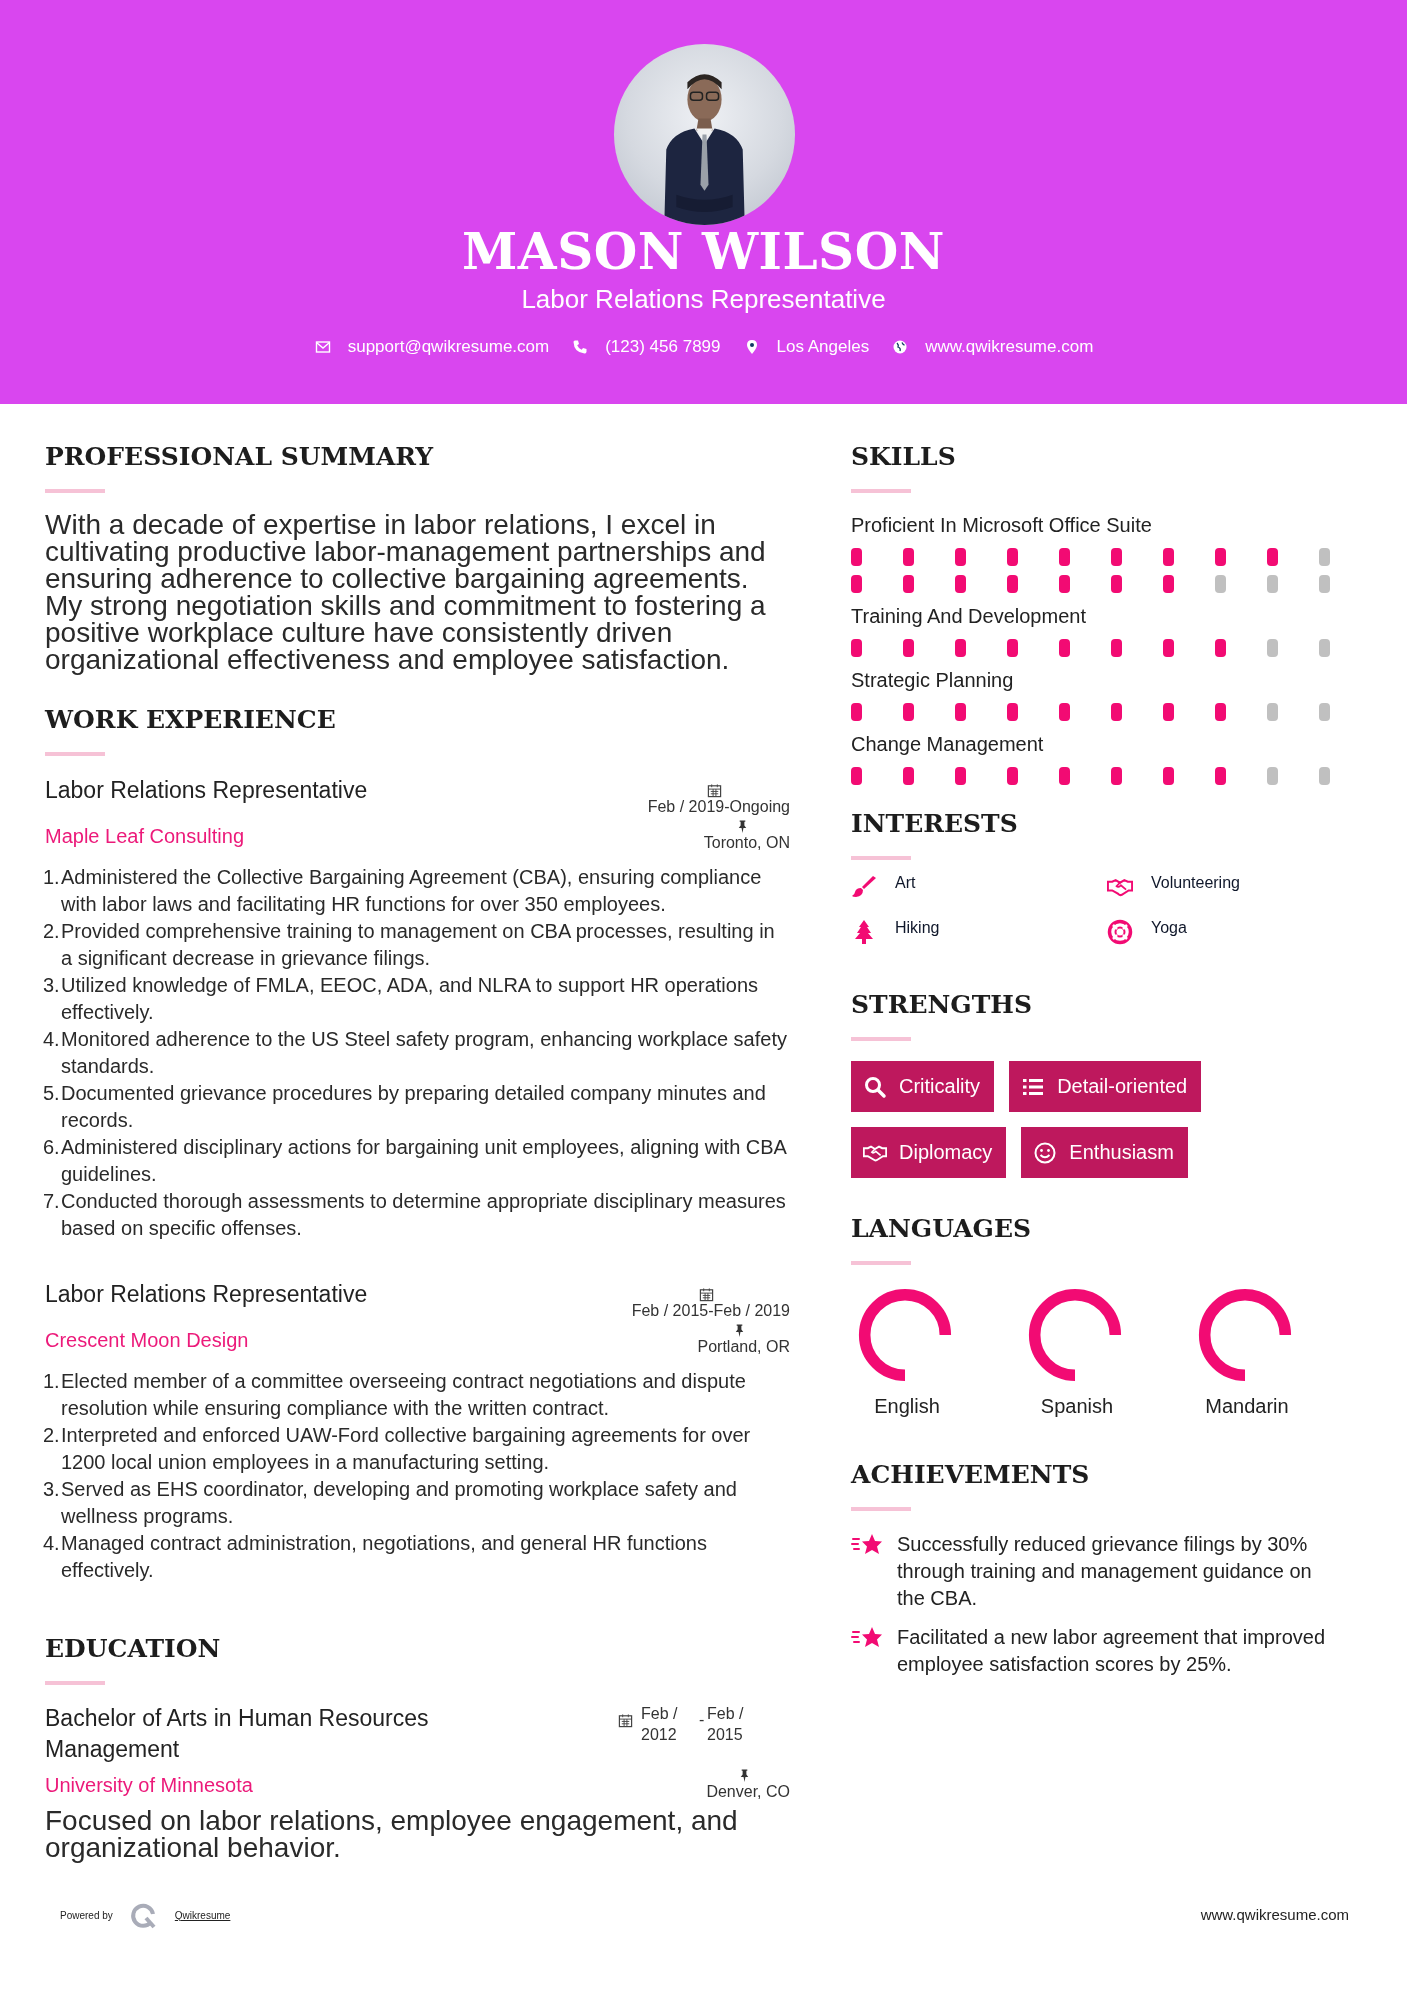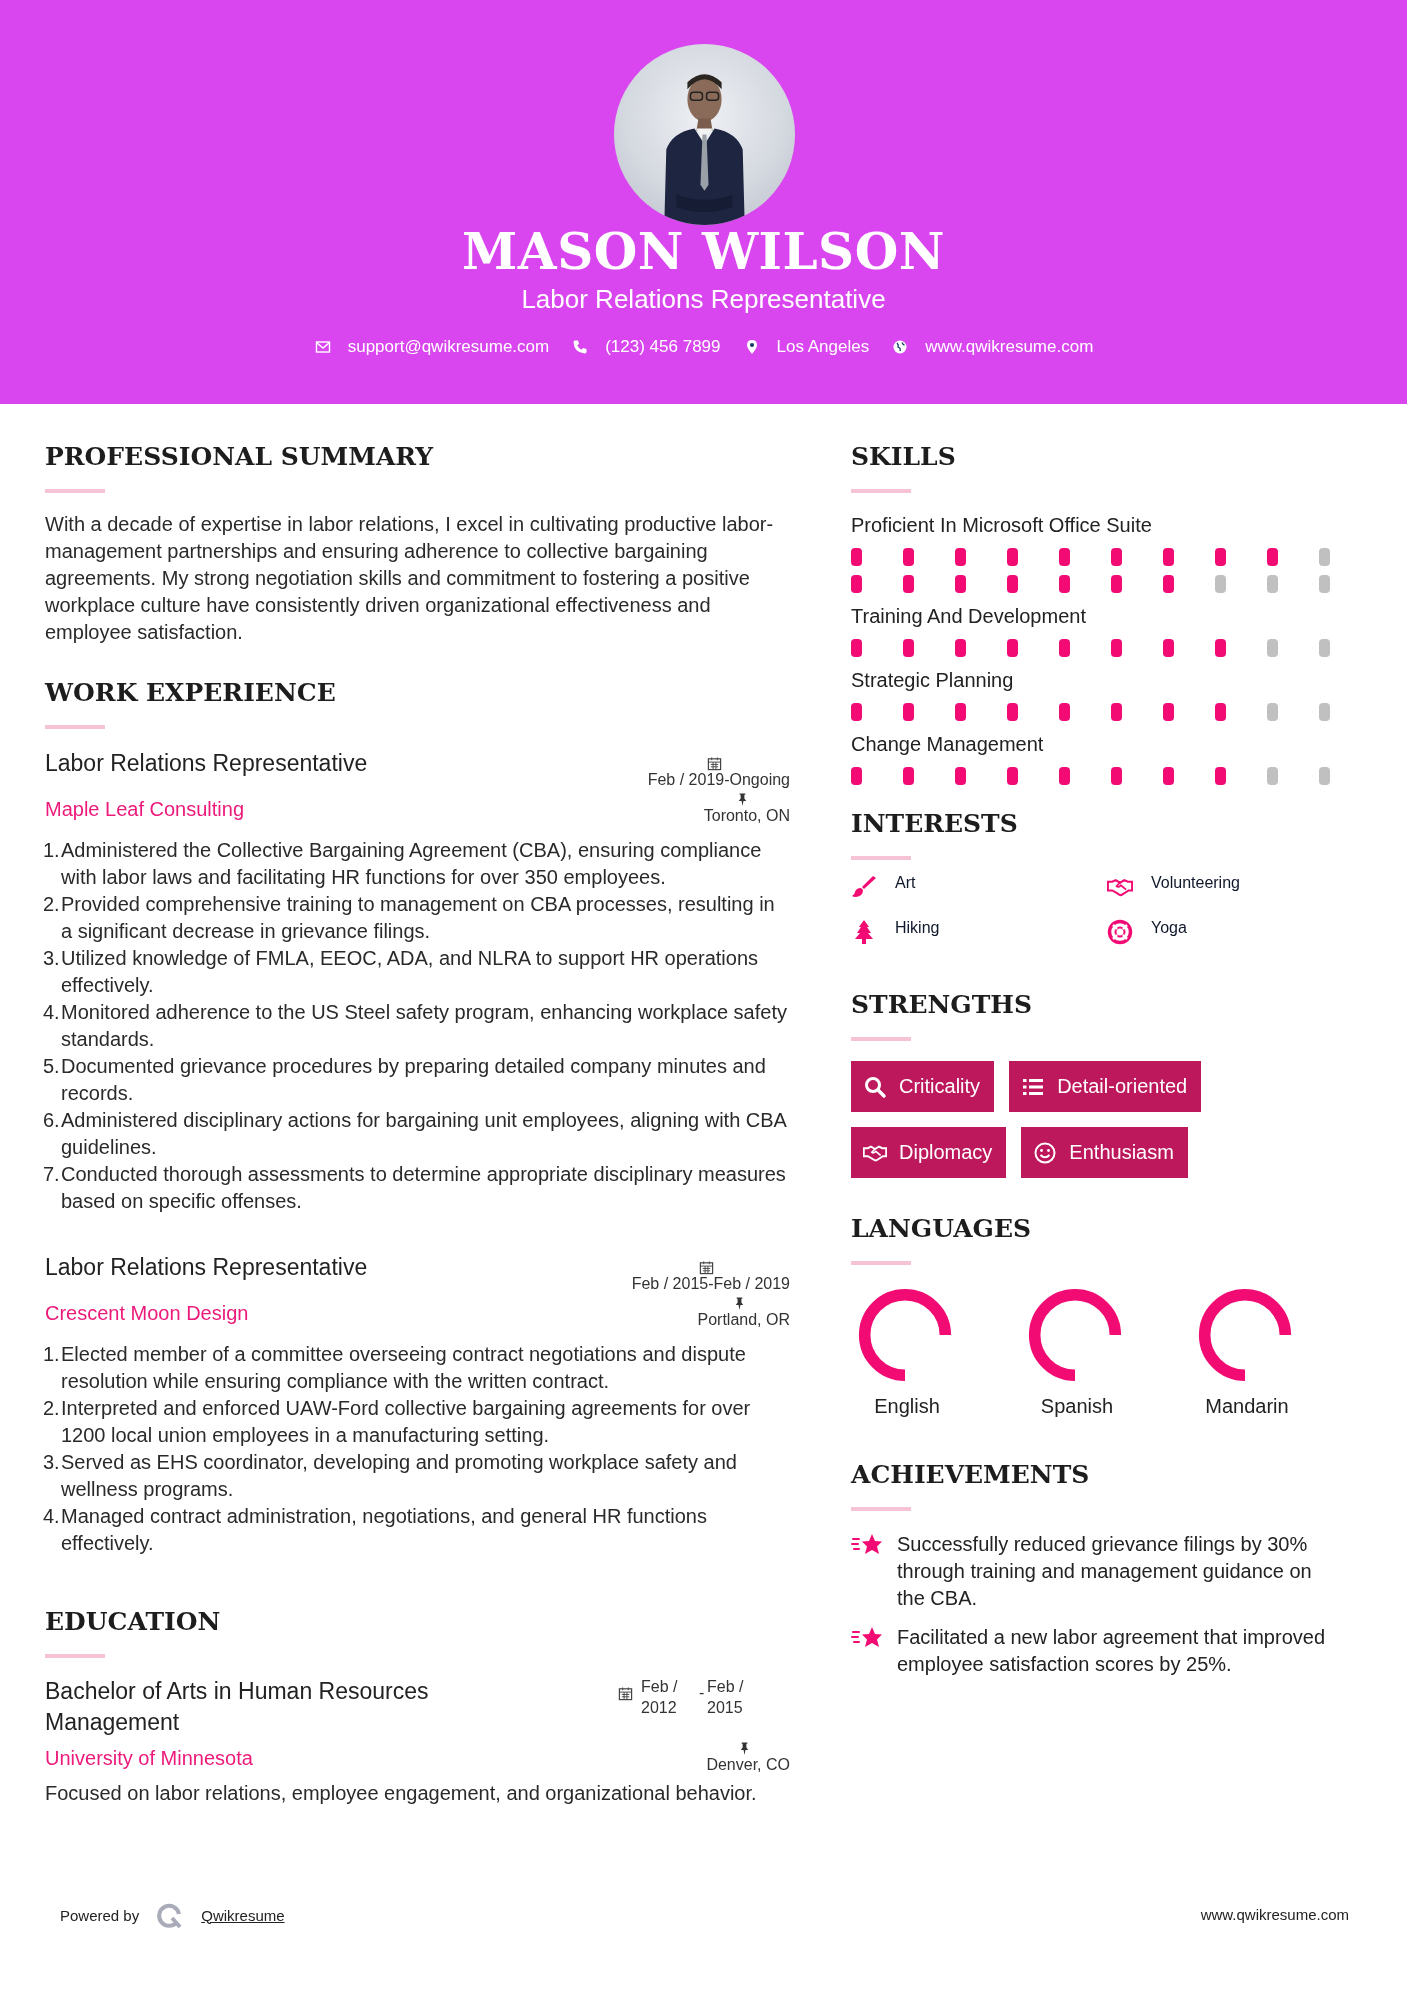--- a/index.html
+++ b/index.html
@@ -19,21 +19,21 @@
   .contact-item .ic { width: 18px; height: 18px; margin-right: 16px; display: inline-flex; align-items: center; justify-content: center; }
   .contact-item .ic svg { width: 16px; height: 16px; }
 
   
   .left { position: absolute; left: 45px; top: 440px; width: 745px; }
   .right { position: absolute; left: 851px; top: 440px; width: 520px; }
 
   .section-heading { font-family: "DejaVu Serif", "Liberation Serif", serif; font-weight: bold; font-size: 25px; color: #1d1d1d; letter-spacing: 0px; line-height: 34px; }
   .underline { width: 60px; height: 4px; background: #f6c2d6; margin-top: 15px; margin-bottom: 18px; }
 
-  .para { font-size: 20px; line-height: 27px; color: #2a2a2a; }
+  .para { font-size: 28px; line-height: 27px; color: #2a2a2a; }
 
   .job { margin-top: 0; }
   .job-head { display: flex; justify-content: space-between; align-items: baseline; }
   .job-title { font-size: 23px; color: #222; line-height: 32px; }
   .job-meta { font-size: 16px; color: #333; display: flex; align-items: center; white-space: nowrap; flex-direction: column; }
   .job-meta svg { width: 15px; height: 15px; margin-right: 8px; }
   .job-sub { display: flex; justify-content: space-between; align-items: center; margin-top: 3px; }
   .company { font-size: 20px; color: #ec1a7a; line-height: 30px; }
   .bullets { list-style: none; margin-top: 12px; }
   .bullets li { display: flex; font-size: 20px; line-height: 27px; color: #2a2a2a; }
@@ -61,21 +61,21 @@
 
   .langs { display: flex; }
   .lang { width: 170px; display: flex; flex-direction: column; align-items: flex-start; }
   .lang svg { width: 96px; height: 96px; margin-left: 6px; }
   .lang .lbl { font-size: 20px; color: #222; margin-top: 12px; width: 112px; text-align: center; }
 
   .ach { display: flex; margin-bottom: 12px; }
   .ach svg { width: 34px; height: 30px; flex: none; margin-right: 12px; margin-top: 0px; }
   .ach .txt { font-size: 20px; line-height: 27px; color: #222; width: 440px; }
 
-  .footer-left { position: absolute; left: 60px; top: 1900px; display: flex; align-items: center; font-size: 15px; color: #222; }
+  .footer-left { position: absolute; left: 60px; top: 1900px; display: flex; align-items: center; font-size: 10px; color: #222; }
   .footer-left .logo { width: 30px; height: 30px; margin: 0 16px 0 16px; }
   .footer-left a { color: #222; text-decoration: underline; }
   .footer-right { position: absolute; right: 58px; top: 1906px; font-size: 15px; color: #222; }
 </style>
 </head>
 <body>
 
 <div class="header">
   <div class="photo">
     <svg viewBox="0 0 180 180">

